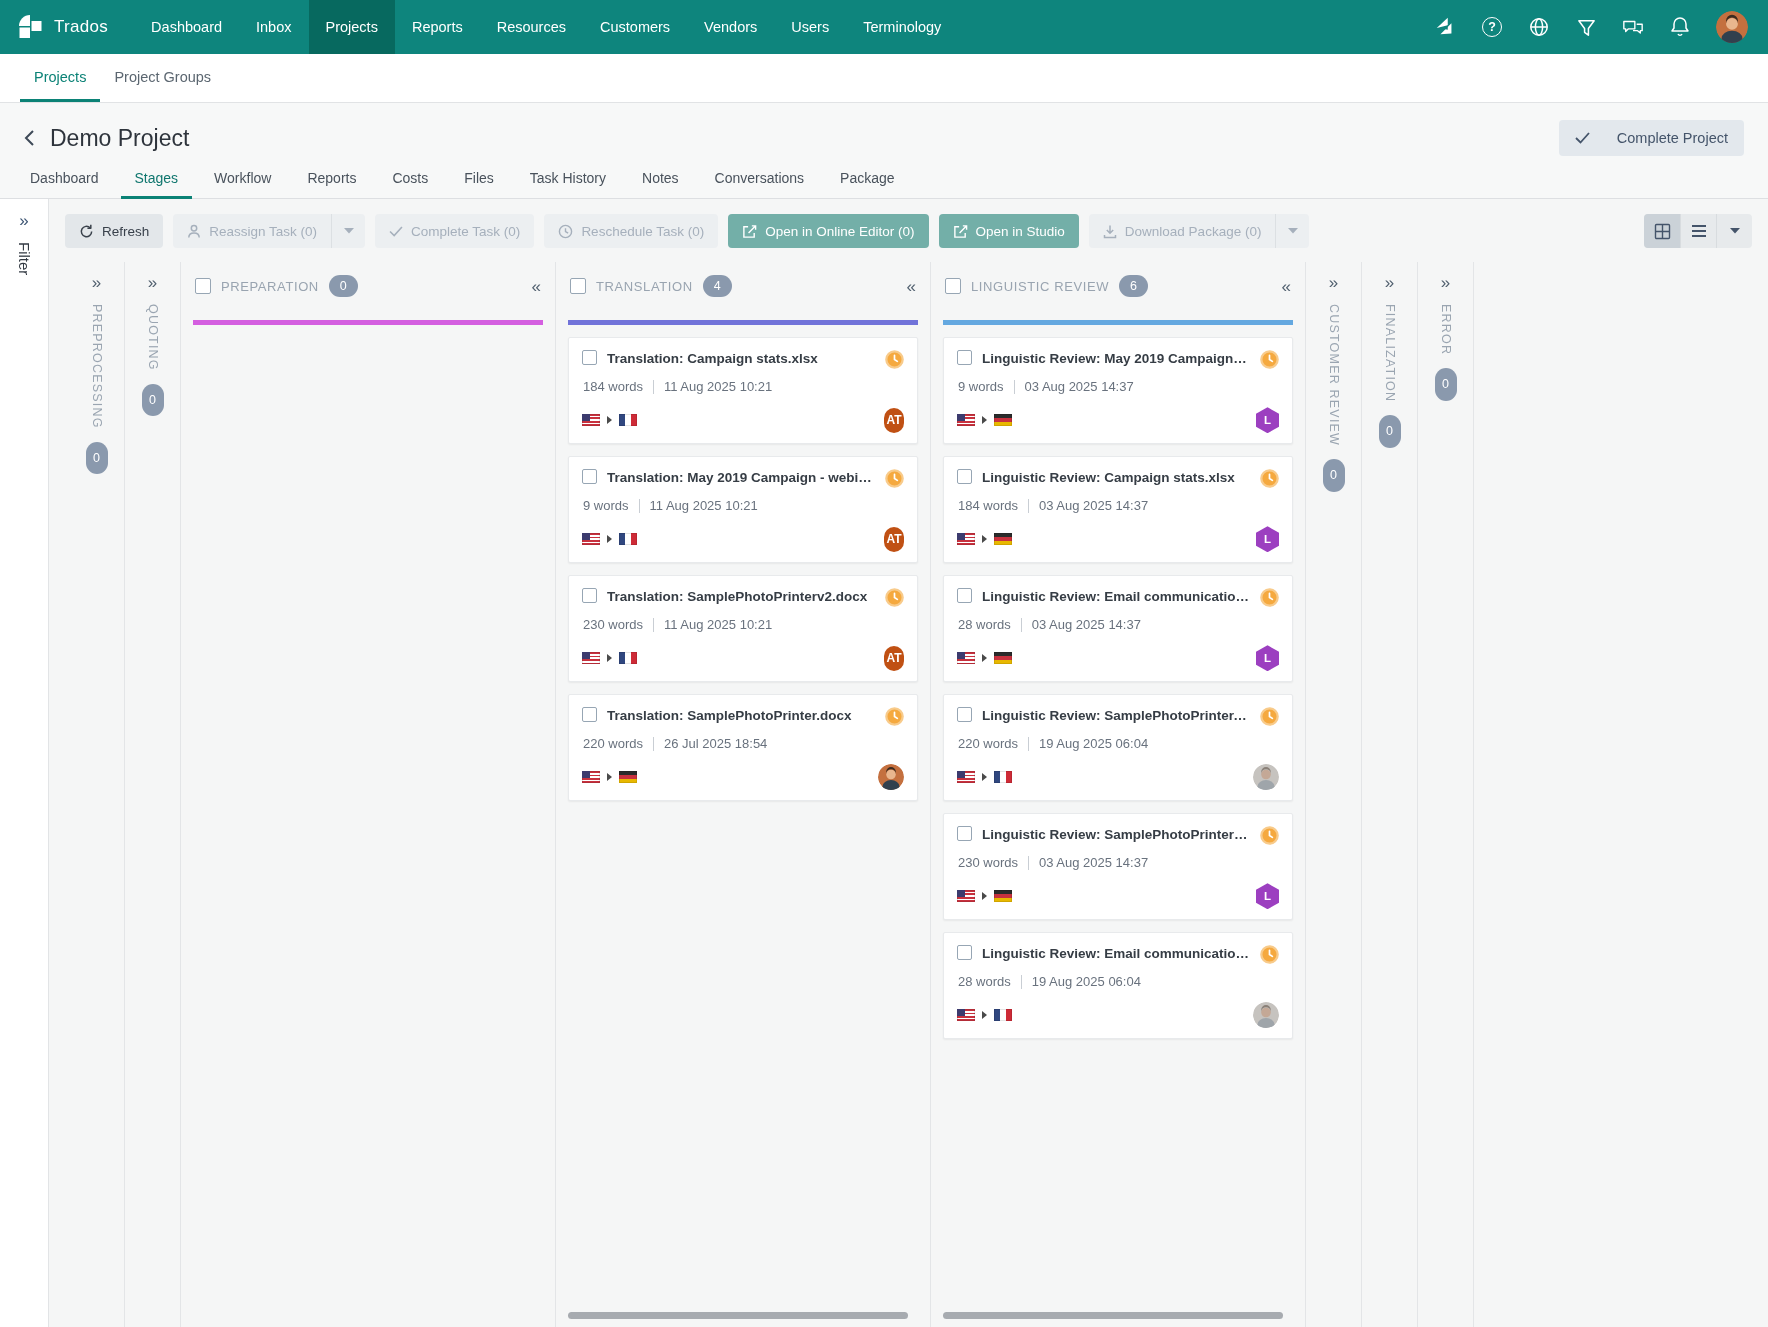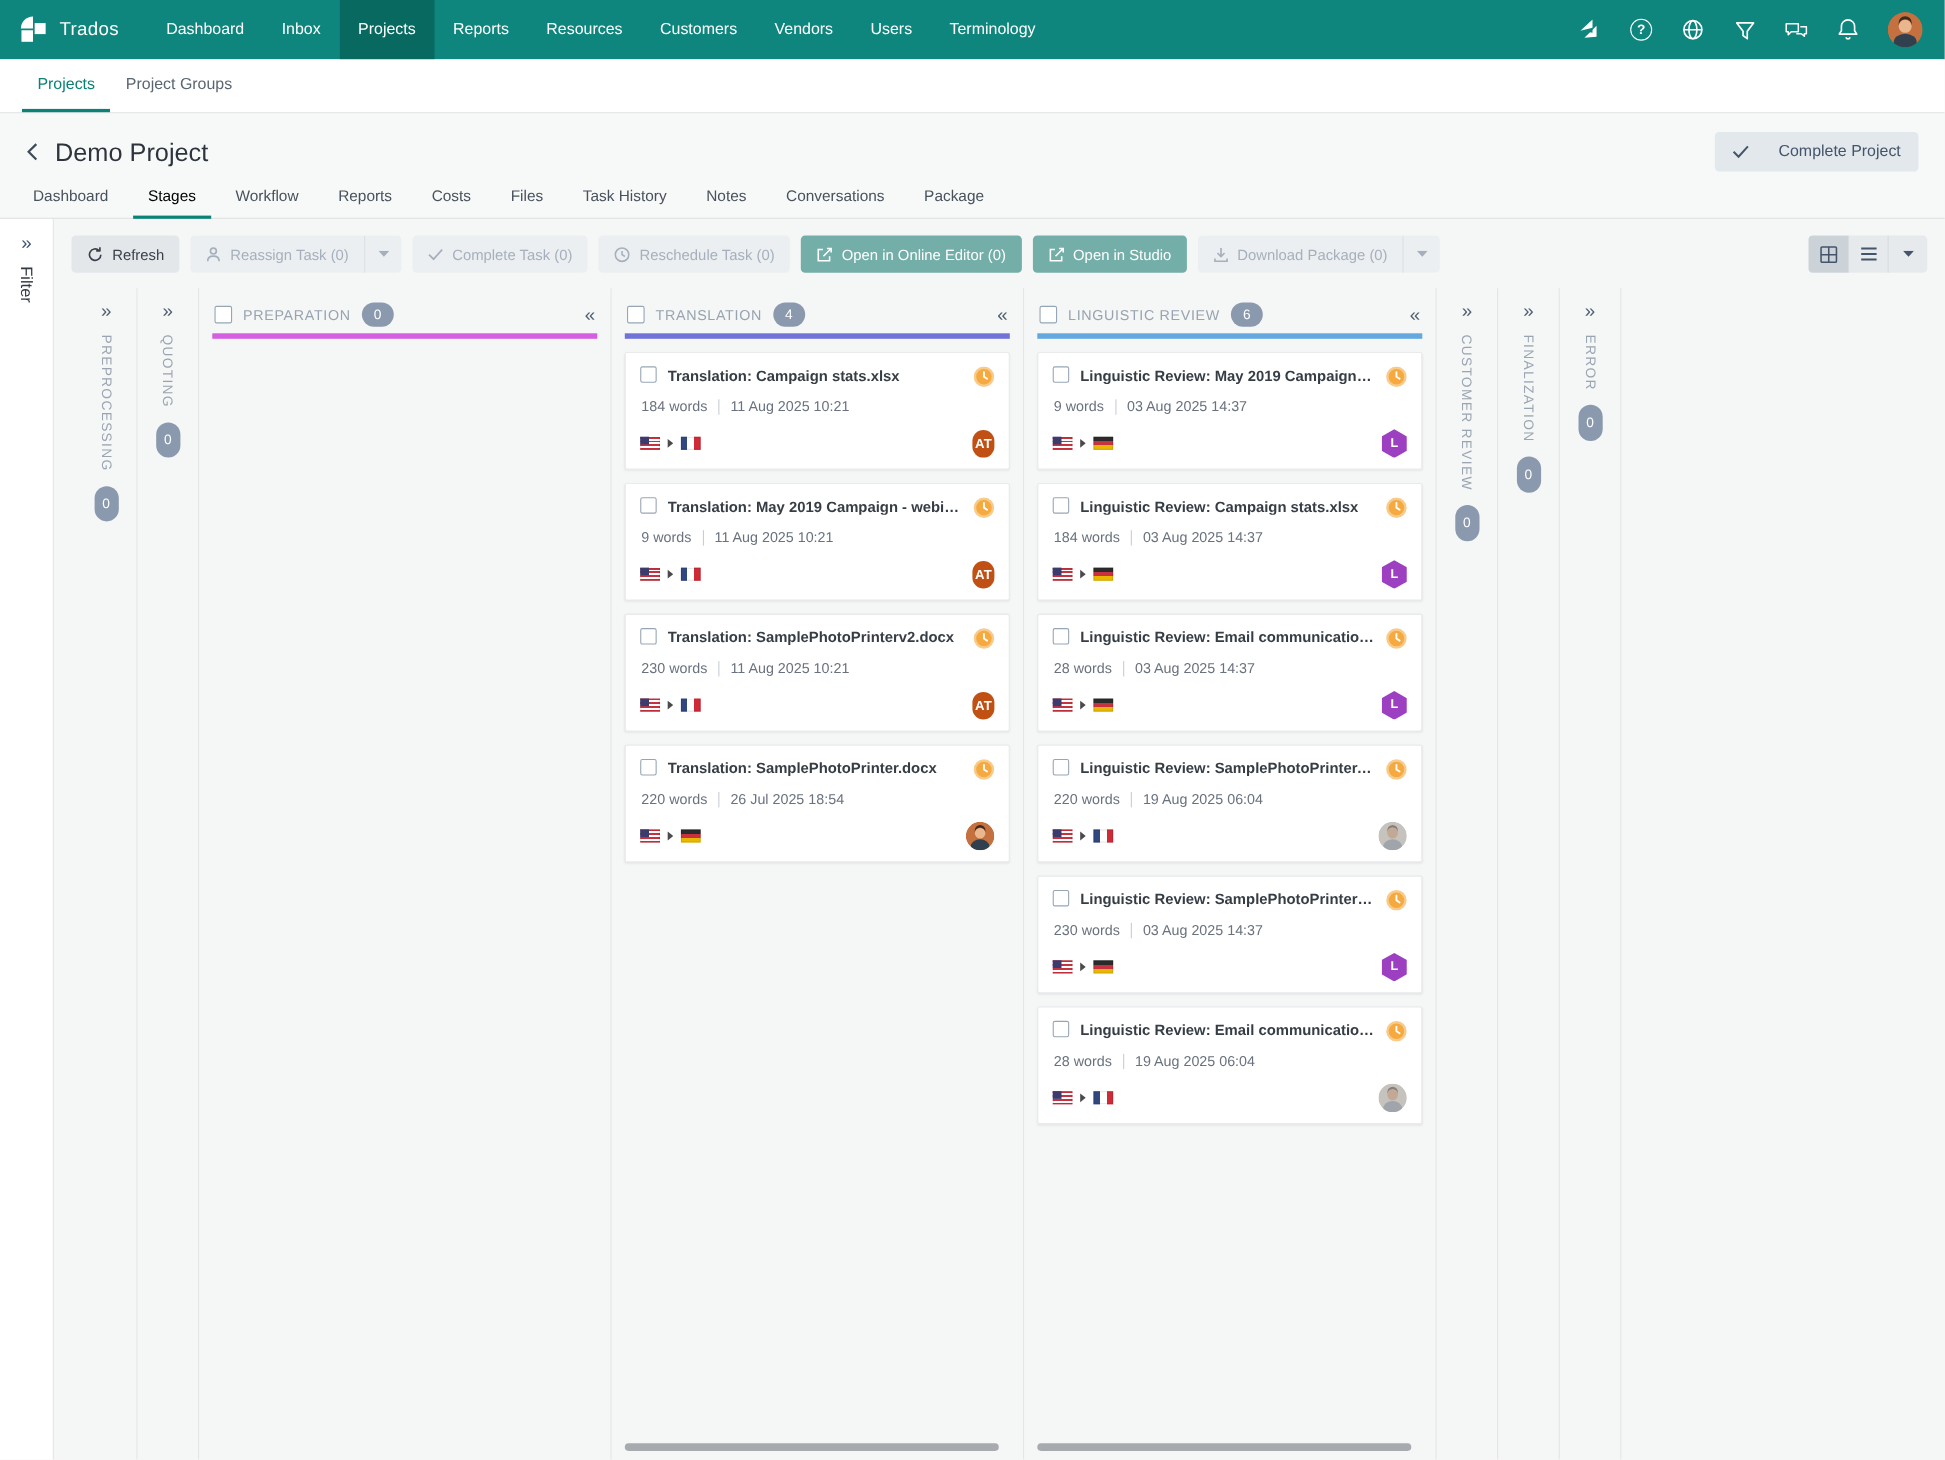--- a/index.html
+++ b/index.html
@@ -23,21 +23,21 @@
   .subtab { line-height:46px; padding:0 14px; font-size:14.5px; color:#5B6670; border-bottom:3px solid transparent; cursor:pointer; }
   .subtab.active { color:#0B8276; border-bottom-color:#0B8276; }
 
   
   .page-head { display:flex; align-items:center; padding:17px 24px 0 16px; flex:0 0 auto; }
   .back-btn { width:26px; height:26px; display:flex; align-items:center; justify-content:center; margin-right:8px; cursor:pointer; }
   .page-title { font-size:23px; color:#2E343C; }
   .complete-btn { margin-left:auto; height:36px; background:#E3E8ED; border:none; border-radius:4px; color:#44546A; font-size:14.5px; padding:0 16px; display:flex; align-items:center; gap:27px; cursor:pointer; font-family:inherit; }
   .project-tabs { display:flex; gap:8px; padding:14px 0 0 16px; border-bottom:1px solid #DDDFE2; flex:0 0 auto; }
   .ptab { padding:0 14px 10px 14px; font-size:14px; color:#49525C; border-bottom:3px solid transparent; margin-bottom:-1px; cursor:pointer; }
-  .ptab.active { color:#000000; border-bottom-color:#0B8276; }
+  .ptab.active { color:#0f766e; border-bottom-color:#0B8276; }
 
   
   .content { flex:1; min-height:0; display:flex; }
   .filter-rail { width:49px; background:#fff; border-right:1px solid #E2E4E6; display:flex; flex-direction:column; align-items:center; padding-top:13px; gap:13px; flex:0 0 auto; }
   .rail-expand { background:none; border:none; font-size:17px; color:#3E5674; cursor:pointer; line-height:1; font-family:inherit; }
   .vtext { writing-mode:vertical-lr; font-size:15px; color:#333A43; }
 
   .main { flex:1; min-width:0; display:flex; flex-direction:column; background:#F5F6F6; }
   .toolbar { display:flex; align-items:center; gap:10px; padding:15px 16px 14px 16px; flex:0 0 auto; }
   .btn { height:34px; border:none; border-radius:4px; font-size:13.5px; display:inline-flex; align-items:center; gap:8px; padding:0 14px; cursor:pointer; font-family:inherit; white-space:nowrap; }
@@ -54,21 +54,21 @@
   .viewseg button.active { background:#CBD2D8; }
 
   
   .board { flex:1; min-height:0; display:flex; padding-left:20px; }
   .col { border-right:1px solid #E3E5E7; flex:0 0 auto; position:relative; }
   .col.collapsed { width:56px; display:flex; flex-direction:column; align-items:center; padding-top:12px; gap:13px; }
   .col.expanded { width:375px; display:flex; flex-direction:column; }
   .expand-btn, .collapse-btn { background:none; border:none; font-size:17px; color:#51606F; cursor:pointer; line-height:1; font-family:inherit; }
   .col-vlabel { writing-mode:vertical-lr; font-size:12.5px; color:#9AA5B1; letter-spacing:1.2px; }
   .col-vcount { width:22px; padding:10px 0; border-radius:11px; background:#8A99AD; color:#fff; font-size:12.5px; text-align:center; line-height:1; }
-  .col-head { display:flex; align-items:center; gap:10px; padding:13px 14px 5px 14px; }
+  .col-head { display:flex; align-items:center; gap:10px; padding:13px 14px 22px 14px; }
   .col-label { font-size:13px; color:#99A4B0; letter-spacing:.6px; white-space:nowrap; }
   .col-count { background:#8A99AD; color:#fff; font-size:12.5px; padding:3px 11px; border-radius:11px; line-height:1.3; }
   .col-head .collapse-btn { margin-left:auto; }
   .col-bar { height:5px; margin:1px 12px 0 12px; }
   .cards { flex:1; min-height:0; padding:0 12px; overflow:hidden; }
   .cb { display:inline-block; width:15px; height:15px; border:1px solid #97A6B4; border-radius:2px; background:#fff; flex:0 0 auto; cursor:pointer; }
   .col-head .cb { width:16px; height:16px; }
 
   .card { background:#fff; border:1px solid #E8EAEC; border-radius:2px; box-shadow:0 1px 2px rgba(0,0,0,.06); margin-top:12px; padding:12px 13px 10px 13px; cursor:pointer; }
   .card-top { display:flex; align-items:flex-start; gap:10px; }

